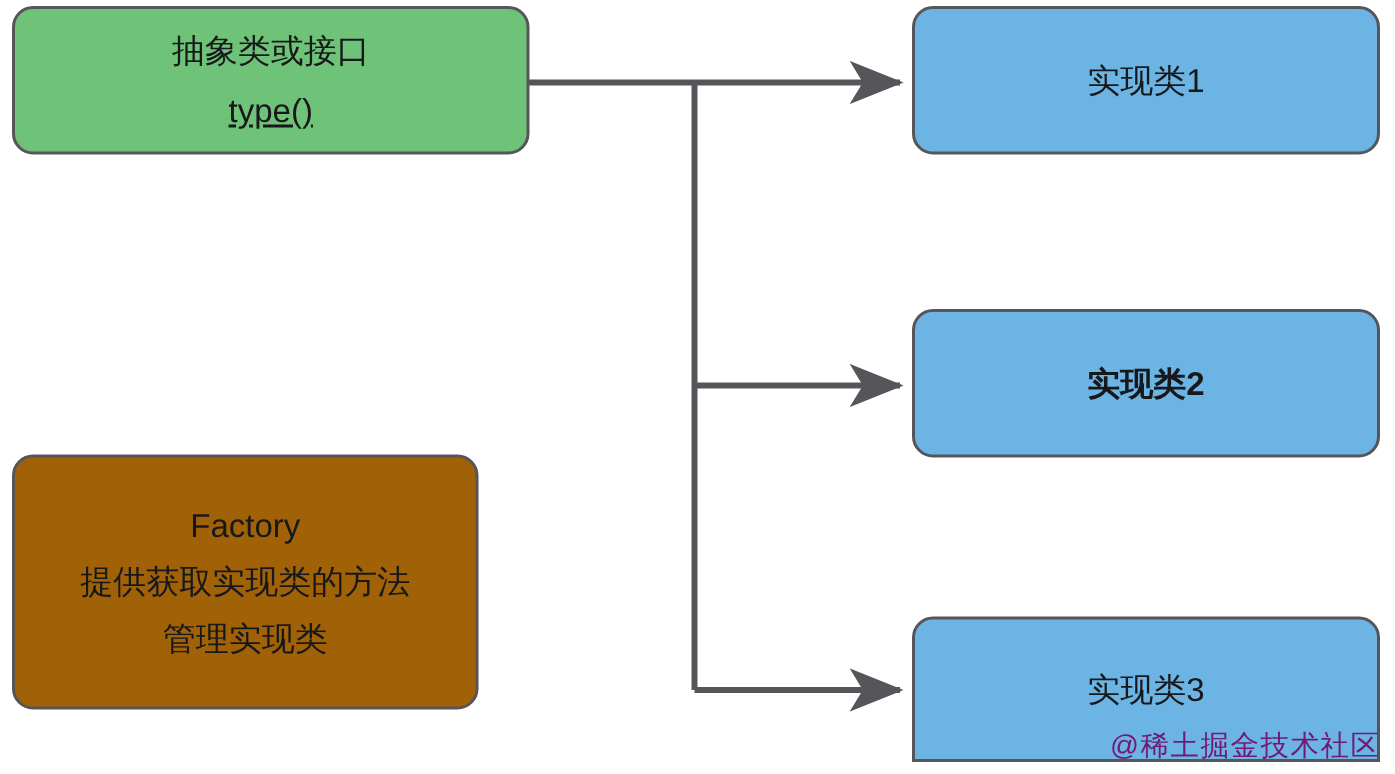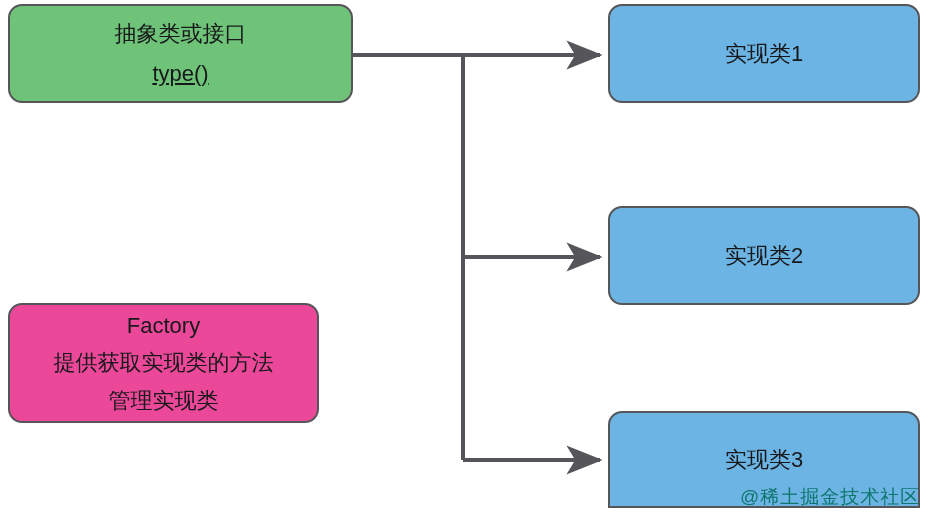--- a/index.html
+++ b/index.html
@@ -61,51 +61,51 @@
   #node-abstract .node-line + .node-line {
     margin-top: 16px;
     text-decoration: underline;
   }
 
   
   #node-factory {
     left: 8px;
     top: 303px;
     width: 311px;
-    height: 120px;
-    background: #ec4899;
+    height: 170px;
+    background: #a16207;
   }
   #node-factory .node-line {
     font-size: 22px;
   }
   #node-factory .node-line + .node-line {
     margin-top: 14px;
     text-align: right;
   }
 
   
   .node-impl {
     left: 608px;
     width: 312px;
     height: 99px;
     background: #6cb4e4;
   }
   .node-impl .node-line {
     font-size: 22px;
   }
   #node-impl-1 { top: 4px; text-align: right; }
-  #node-impl-2 { top: 206px; }
+  #node-impl-2 { top: 206px; font-weight: bold; }
   #node-impl-3 { top: 411px; height: 97px; border-bottom-left-radius: 0; border-bottom-right-radius: 0; }
 
   #watermark {
     position: absolute;
     left: 740px;
     top: 484px;
     font-size: 19px;
-    color: #0f766e;
+    color: #701a75;
     letter-spacing: 1px;
     white-space: nowrap;
     user-select: none;
   }
 </style>
 </head>
 <body>
 
 <div id="diagram-canvas">
 

